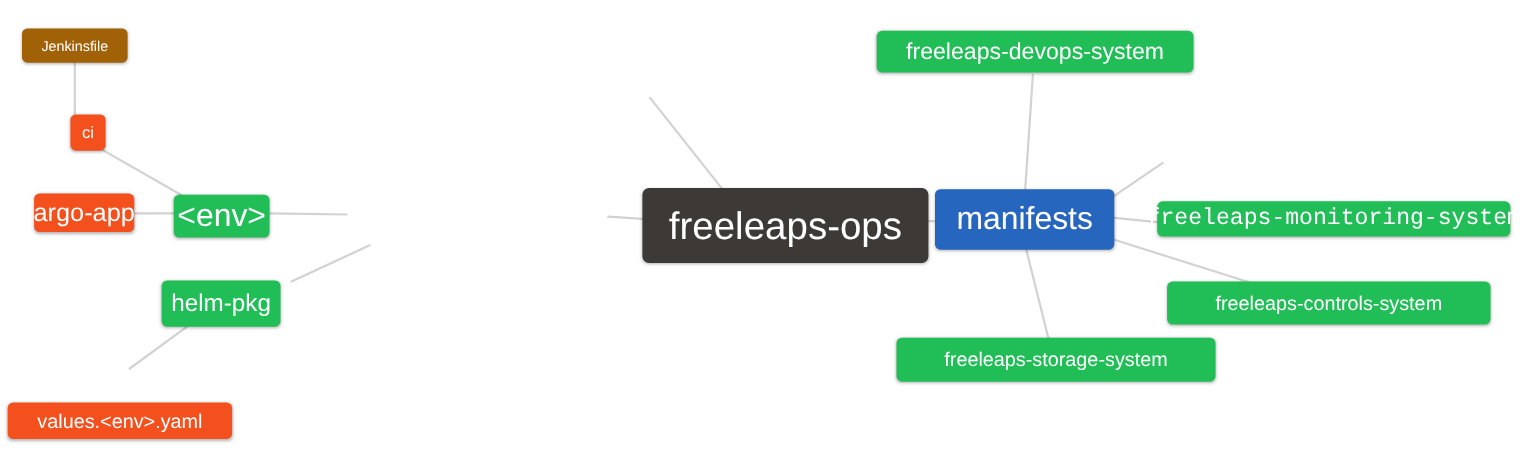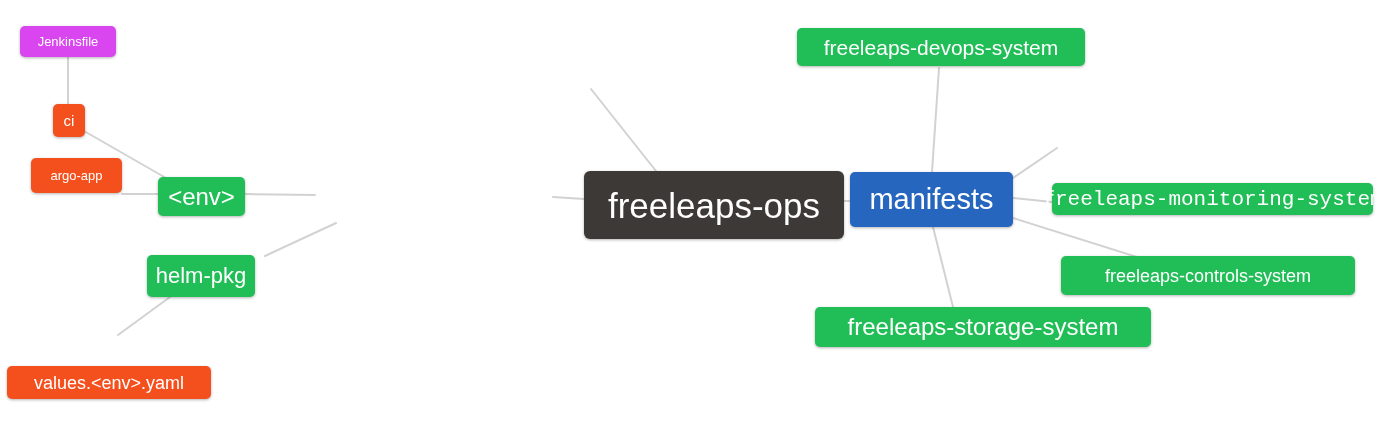--- a/index.html
+++ b/index.html
@@ -31,39 +31,39 @@
     border-radius: 5px;
     box-shadow: 0 1px 3px rgba(0,0,0,0.30);
     white-space: nowrap;
     cursor: pointer;
     box-sizing: border-box;
     line-height: 1;
   }
   .node--blue   { background: #2766BE; }
   .node--green  { background: #21BE57; }
   .node--red    { background: #F4501E; }
-  .node--orange { background: #d946ef; }
+  .node--orange { background: #a16207; }
   .node--dark   { background: #3C3936; border-radius: 6px; }
 
   
   #n-freeleaps-ops        { left: 584px;  top: 171px; width: 260px; height: 68px; font-size: 35px; }
   #n-service-name         { left: 315px;  top: 170px; width: 238px; height: 53px; font-size: 29px; }
   #n-first-class-pipeline { left: 315px;  top: 38px;  width: 277px; height: 51px; font-size: 29px; }
-  #n-env                  { left: 158px;  top: 177px; width: 87px;  height: 39px; font-size: 24px; }
-  #n-ci                   { left: 53px;   top: 104px; width: 32px;  height: 33px; font-size: 15px; }
+  #n-env                  { left: 158px;  top: 177px; width: 87px;  height: 39px; font-size: 29px; }
+  #n-ci                   { left: 64px;   top: 104px; width: 32px;  height: 33px; font-size: 15px; }
   #n-jenkinsfile          { left: 20px;   top: 26px;  width: 96px;  height: 31px; font-size: 13px; }
-  #n-argo-app             { left: 31px;   top: 158px; width: 91px;  height: 35px; font-size: 13px; }
+  #n-argo-app             { left: 31px;   top: 176px; width: 91px;  height: 35px; font-size: 23px; }
   #n-helm-pkg             { left: 147px;  top: 255px; width: 108px; height: 42px; font-size: 22px; }
   #n-values-env-yaml      { left: 7px;    top: 334px; width: 204px; height: 33px; font-size: 18px; margin-top: 32px; }
   #n-manifests            { left: 850px;  top: 172px; width: 163px; height: 55px; font-size: 29px; }
   #n-devops-system        { left: 797px;  top: 28px;  width: 288px; height: 38px; font-size: 21px; }
   #n-network-system       { left: 1055px; top: 111px; width: 295px; height: 38px; font-size: 21px; }
   #n-monitoring-system    { left: 1052px; top: 183px; width: 321px; height: 32px; font-size: 21px; font-family: Liberation Mono, monospace; }
   #n-controls-system      { left: 1061px; top: 256px; width: 294px; height: 39px; font-size: 18px; }
-  #n-storage-system       { left: 815px;  top: 307px; width: 336px; height: 40px; font-size: 24px; }
+  #n-storage-system       { left: 815px;  top: 307px; width: 290px; height: 40px; font-size: 18px; }
 </style>
 </head>
 <body>
 
 <div class="canvas">
 
   <svg class="edges" viewBox="0 0 1390 421" xmlns="http://www.w3.org/2000/svg">
     <line x1="68" y1="57" x2="68" y2="104"></line>
     <line x1="84" y1="131" x2="166" y2="178"></line>
     <line x1="122" y1="194" x2="158" y2="194"></line>

